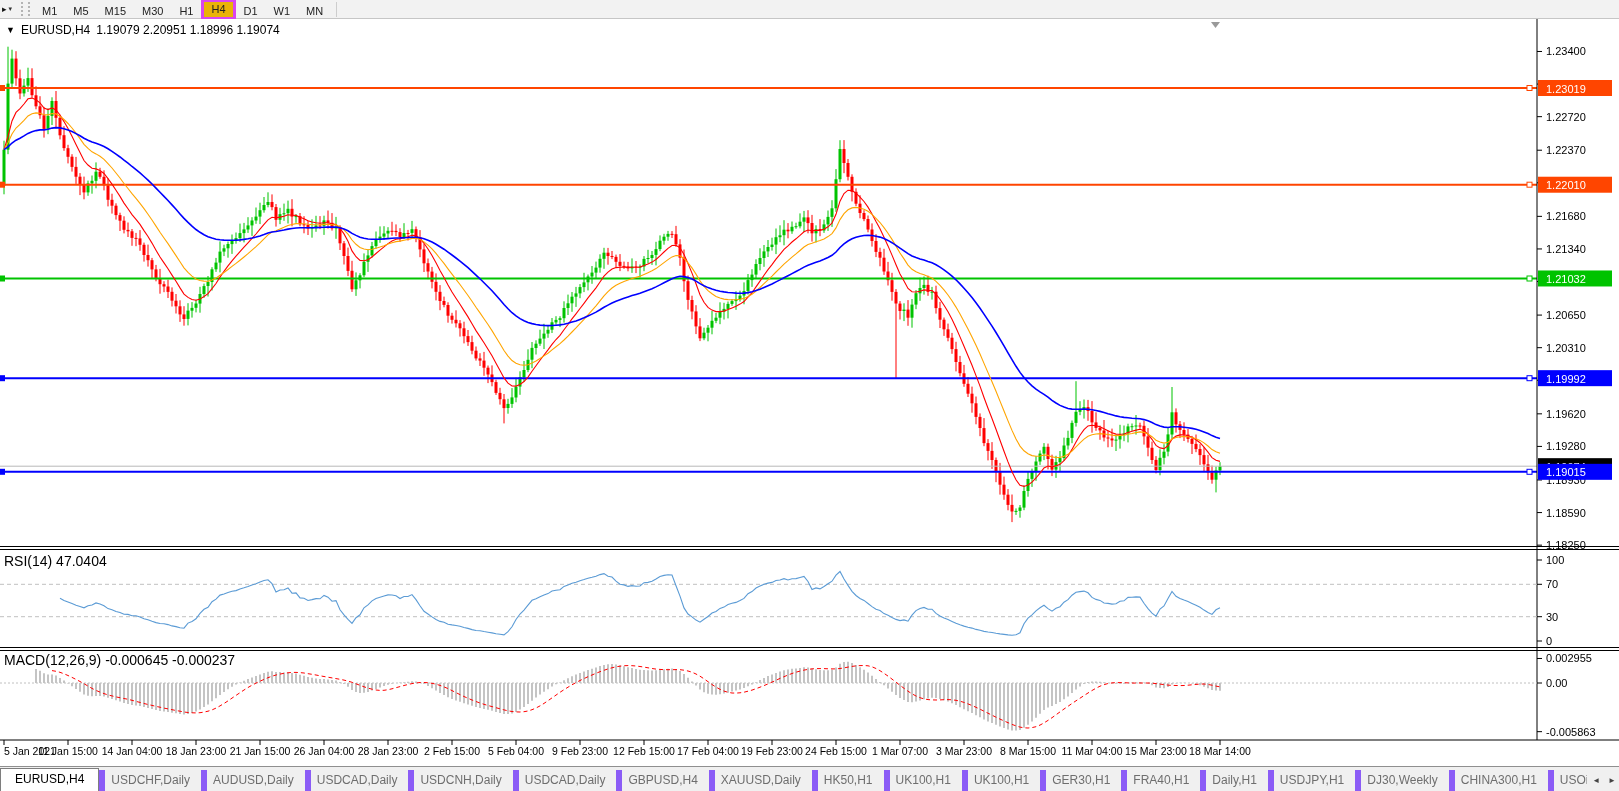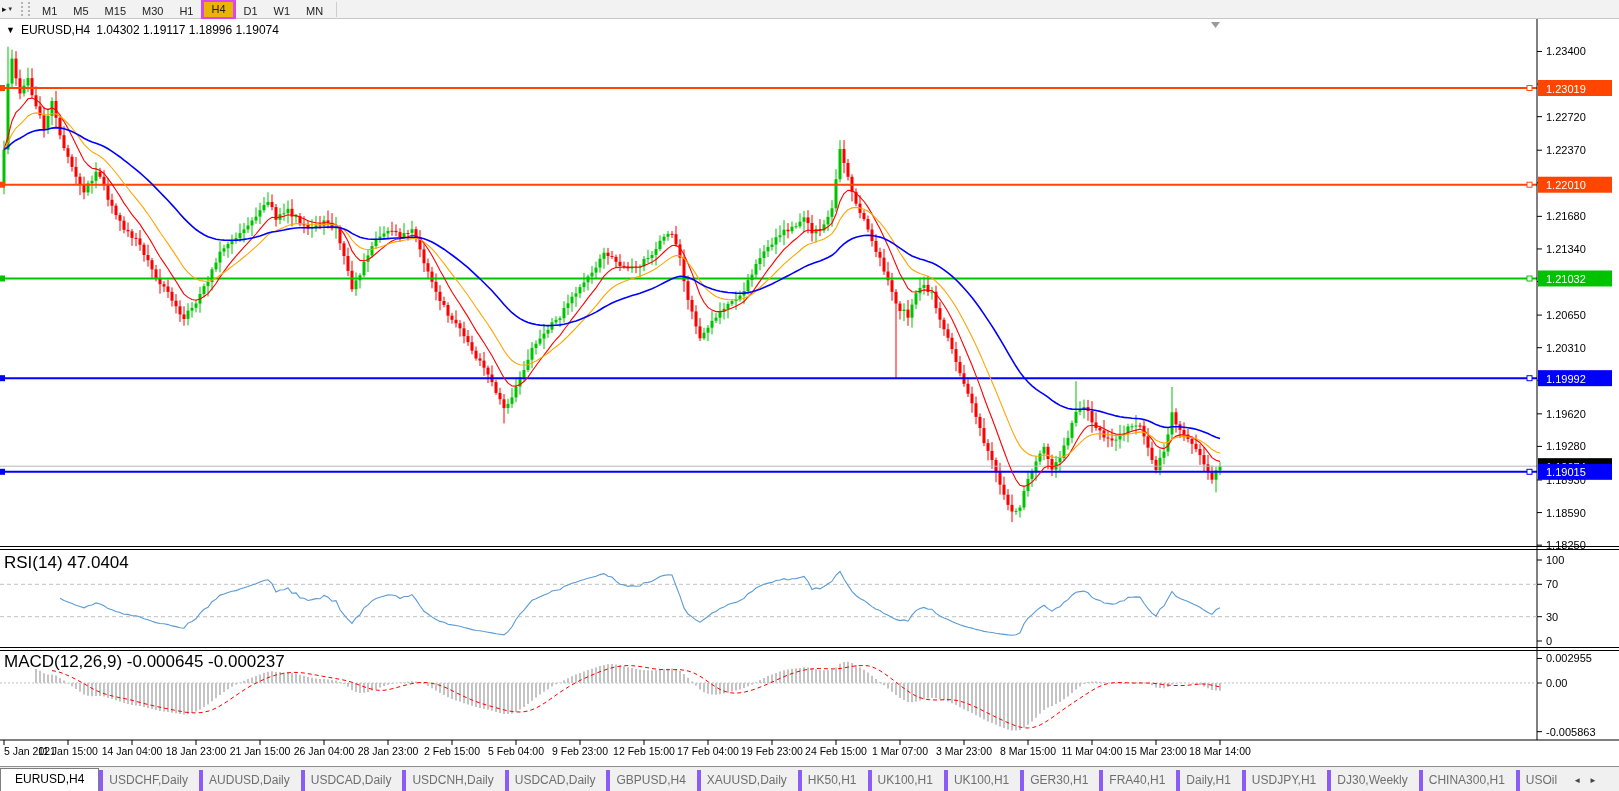--- a/index.html
+++ b/index.html
@@ -12,25 +12,25 @@
   .vsep{width:1px;height:15px;background:#cdcdcd;margin:0 5px;}
   .tf-btn{font-size:11px;color:#222;padding:1px 7px;margin:0;border:1px solid transparent;border-radius:1px;cursor:default;line-height:13px;}
   .tf-btn.active{background:#eab308;border:3px solid #d946ef;}
   
   #chartwrap{position:relative;width:1619px;height:747px;background:#fff;}
   #chart-svg{position:absolute;left:0;top:0;}
   svg text{font-family:"Liberation Sans",sans-serif;}
   .overlay{position:absolute;font-size:12px;color:#000;white-space:nowrap;}
   #title-row{left:6px;top:4px;display:flex;align-items:center;gap:6px;}
   #title-row .tri{font-size:9px;color:#000;}
-  .panel-label{font-size:17px;color:#000;}
+  .panel-label{font-size:14px;color:#000;}
   
   #tabbar{height:25px;background:#f0f0f0;border-top:1px solid #8f8f8f;display:flex;align-items:flex-end;box-sizing:border-box;}
   .tab{font-size:12px;color:#6e6e6e;padding:3px 11px 4px 11px;line-height:14px;white-space:nowrap;cursor:default;}
-  .tab+.tab{border-left:4px solid #8b5cf6;padding-left:6px;}
+  .tab+.tab{border-left:6px solid #8b5cf6;padding-left:6px;}
   .tab.active{background:#fff;color:#000;border:1px solid #7e7e7e;border-bottom:none;margin-bottom:0;padding:3px 14px 5px 14px;}
   .tab.clipped{max-width:46px;overflow:hidden;}
   .tab-scroll{font-size:8px;color:#444;padding:6px 3px;margin-left:2px;cursor:default;}
 </style>
 </head>
 <body>
 
 <div id="app">
 
   <div id="toolbar">
@@ -1087,21 +1087,21 @@
         <line x1="1156" y1="740" x2="1156" y2="745" stroke="#000"></line>
         <text x="1156" y="755" font-size="10.5" fill="#000" text-anchor="middle">15 Mar 23:00</text>
         <line x1="1220" y1="740" x2="1220" y2="745" stroke="#000"></line>
         <text x="1220" y="755" font-size="10.5" fill="#000" text-anchor="middle">18 Mar 14:00</text>
         <path d="M1211,22 l9,0 l-4.5,6 z" fill="#9a9a9a"></path>
       </svg>
 
     <div class="overlay" id="title-row">
       <span class="tri">▼</span>
       <span style="font-weight:bold;font-weight:normal;">EURUSD,H4</span>
-      <span>1.04302 1.19117 1.18996 1.19074</span>
+      <span>1.19079 2.20951 1.18996 1.19074</span>
     </div>
 
     <div class="overlay panel-label" style="left:4px;top:534px;">RSI(14) 47.0404</div>
     <div class="overlay panel-label" style="left:4px;top:633px;">MACD(12,26,9) -0.000645 -0.000237</div>
   </div>
 
   <div id="tabbar">
       <div class="tab active">EURUSD,H4</div>
       <div class="tab">USDCHF,Daily</div>
       <div class="tab">AUDUSD,Daily</div>

